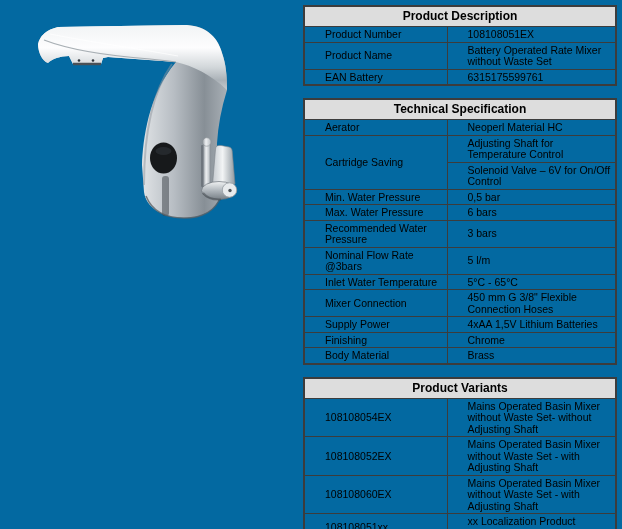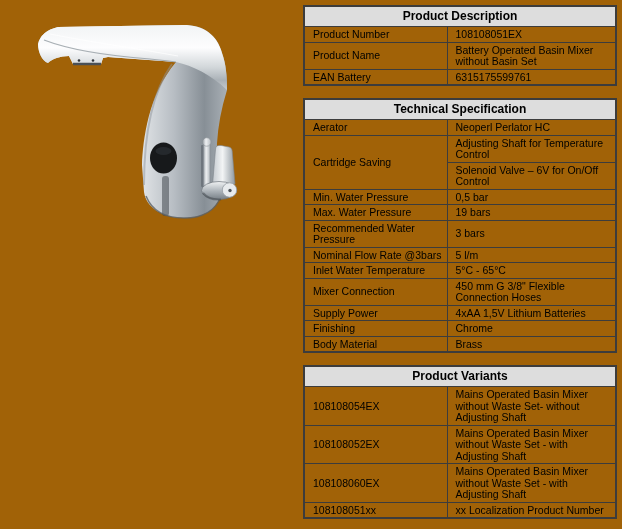--- a/index.html
+++ b/index.html
@@ -3,21 +3,21 @@
 <meta charset="utf-8">
 <style>
   * { box-sizing: border-box; }
   html, body { margin: 0; padding: 0; }
   body {
     width: 622px; height: 529px;
     background: #ffffff;
     font-family: "Liberation Sans", sans-serif;
     color: #000;
   }
-  .page { position: relative; width: 622px; height: 529px; overflow: hidden; background:#a16207; }
+  .page { position: relative; width: 622px; height: 529px; overflow: hidden; background:#0369a1; }
   .image-pane { position: absolute; left: 0; top: 0; width: 300px; height: 300px; }
   .tables-pane { position: absolute; left: 303px; top: 5px; width: 314px; }
 
   table.data-table {
     border-collapse: collapse;
     width: 100%;
     table-layout: fixed;
     margin: 0 0 12px 0;
     border: 2px solid #3c3c3c;
   }
@@ -27,21 +27,21 @@
     font-size: 12px;
     font-weight: bold;
     text-align: center;
     padding: 3px 2px;
     line-height: 13px;
   }
   .data-table td {
     border: 1px solid #3c3c3c;
     font-size: 10.5px;
     line-height: 11.5px;
-    padding: 2px 3px 1px 8px;
+    padding: 2px 3px 1px 20px;
     vertical-align: middle;
     word-wrap: break-word;
   }
   col.c-label { width: 143px; }
 </style>
 </head>
 <body>
 
 <div class="page">
 
@@ -143,21 +143,21 @@
           <th colspan="2">Product Description</th>
         </tr>
       </thead>
       <tbody>
         <tr>
           <td>Product Number</td>
           <td>108108051EX</td>
         </tr>
         <tr>
           <td>Product Name</td>
-          <td>Battery Operated Basin Mixer without Basin Set</td>
+          <td>Battery Operated Rate Mixer without Waste Set</td>
         </tr>
         <tr>
           <td>EAN Battery</td>
           <td>6315175599761</td>
         </tr>
       </tbody>
     </table>
 
     <table class="data-table">
       <colgroup>
@@ -165,36 +165,36 @@
           <col>
         </colgroup>
       <thead>
         <tr>
           <th colspan="2">Technical Specification</th>
         </tr>
       </thead>
       <tbody>
         <tr>
           <td>Aerator</td>
-          <td>Neoperl Perlator HC</td>
+          <td>Neoperl Material HC</td>
         </tr>
         <tr>
           <td rowspan="2">Cartridge Saving</td>
           <td>Adjusting Shaft for Temperature Control</td>
         </tr>
         <tr>
           <td>Solenoid Valve – 6V for On/Off Control</td>
         </tr>
         <tr>
           <td>Min. Water Pressure</td>
           <td>0,5 bar</td>
         </tr>
         <tr>
           <td>Max. Water Pressure</td>
-          <td>19 bars</td>
+          <td>6 bars</td>
         </tr>
         <tr>
           <td>Recommended Water Pressure</td>
           <td>3 bars</td>
         </tr>
         <tr>
           <td>Nominal Flow Rate @3bars</td>
           <td>5 l/m</td>
         </tr>
         <tr>

